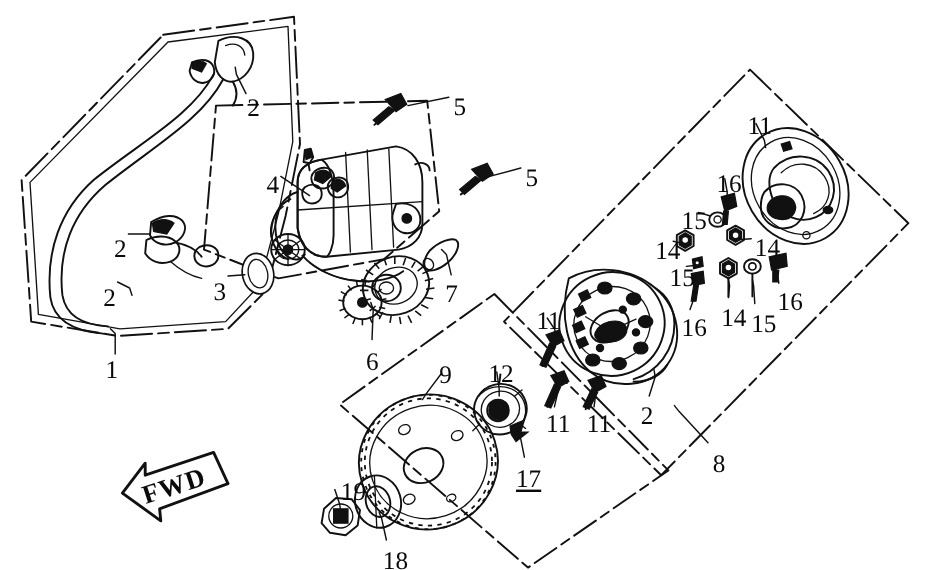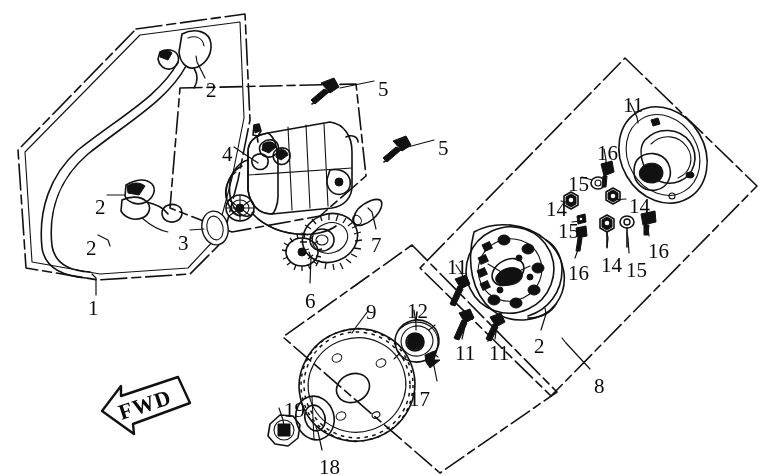--- a/index.html
+++ b/index.html
@@ -373,20 +373,20 @@
       <div class="callout" style="left: 623px; top: 95px;">11</div>
       <div class="callout" style="left: 546px; top: 199px;">14</div>
       <div class="callout" style="left: 629px; top: 196px;">14</div>
       <div class="callout" style="left: 601px; top: 255px;">14</div>
       <div class="callout" style="left: 568px; top: 174px;">15</div>
       <div class="callout" style="left: 558px; top: 221px;">15</div>
       <div class="callout" style="left: 626px; top: 260px;">15</div>
       <div class="callout" style="left: 597px; top: 143px;">16</div>
       <div class="callout" style="left: 568px; top: 263px;">16</div>
       <div class="callout" style="left: 648px; top: 241px;">16</div>
-      <div class="callout" style="left: 409px; top: 389px;">17</div>
+      <div class="callout" style="left: 430px; top: 389px; text-decoration: underline;">17</div>
       <div class="callout" style="left: 319px; top: 457px;">18</div>
       <div class="callout" style="left: 272px; top: 400px; margin-left: 12px;">19</div>
     </div>
 
   <div class="fwdtext" style="left:118px; top:392px;">FWD</div>
 
 </div>
 
 </body></html>

